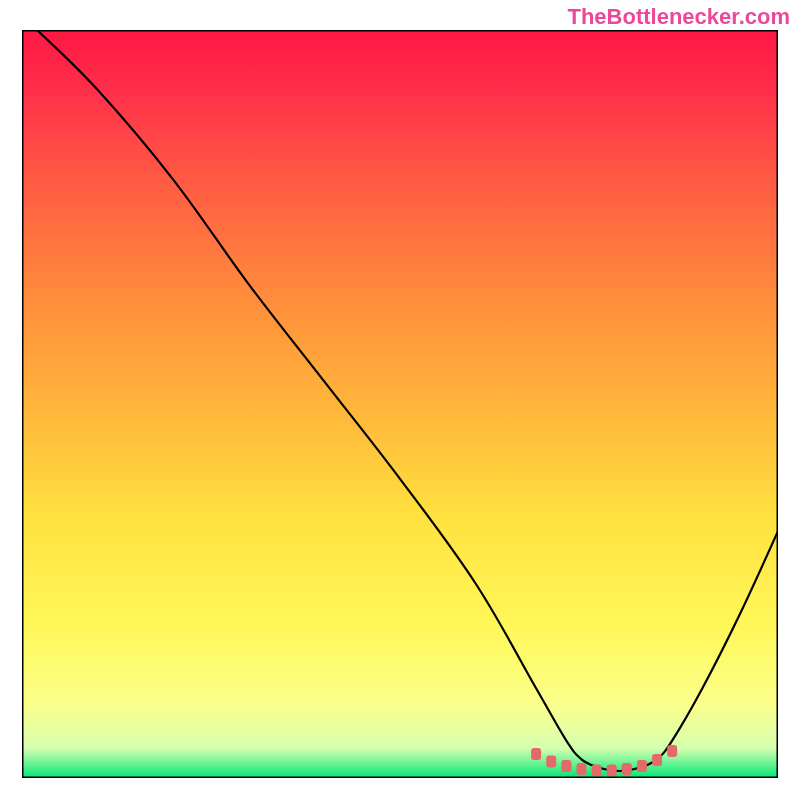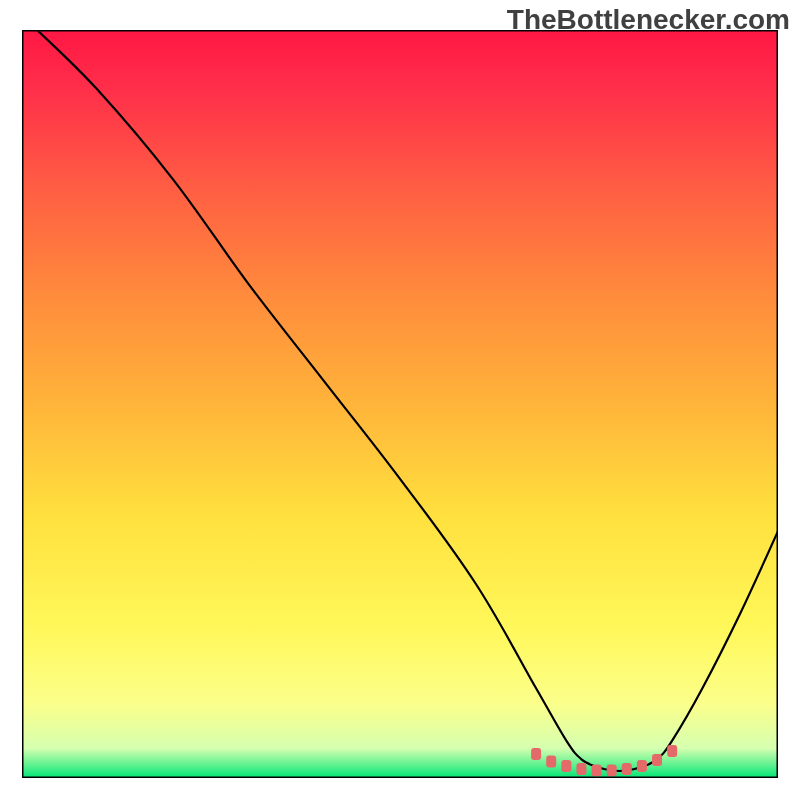--- a/index.html
+++ b/index.html
@@ -13,23 +13,23 @@
   .container {
     position: relative;
     width: 800px;
     height: 800px;
   }
   .watermark {
     position: absolute;
     top: 4px;
     right: 10px;
     font-family: Arial, Helvetica, sans-serif;
-    font-size: 28px;
+    font-size: 22px;
     font-weight: bold;
-    color: #404040;
+    color: #ec4899;
     letter-spacing: 0px;
   }
   .plot-frame {
     position: absolute;
     left: 22px;
     top: 30px;
     width: 756px;
     height: 748px;
     box-sizing: border-box;
   }

